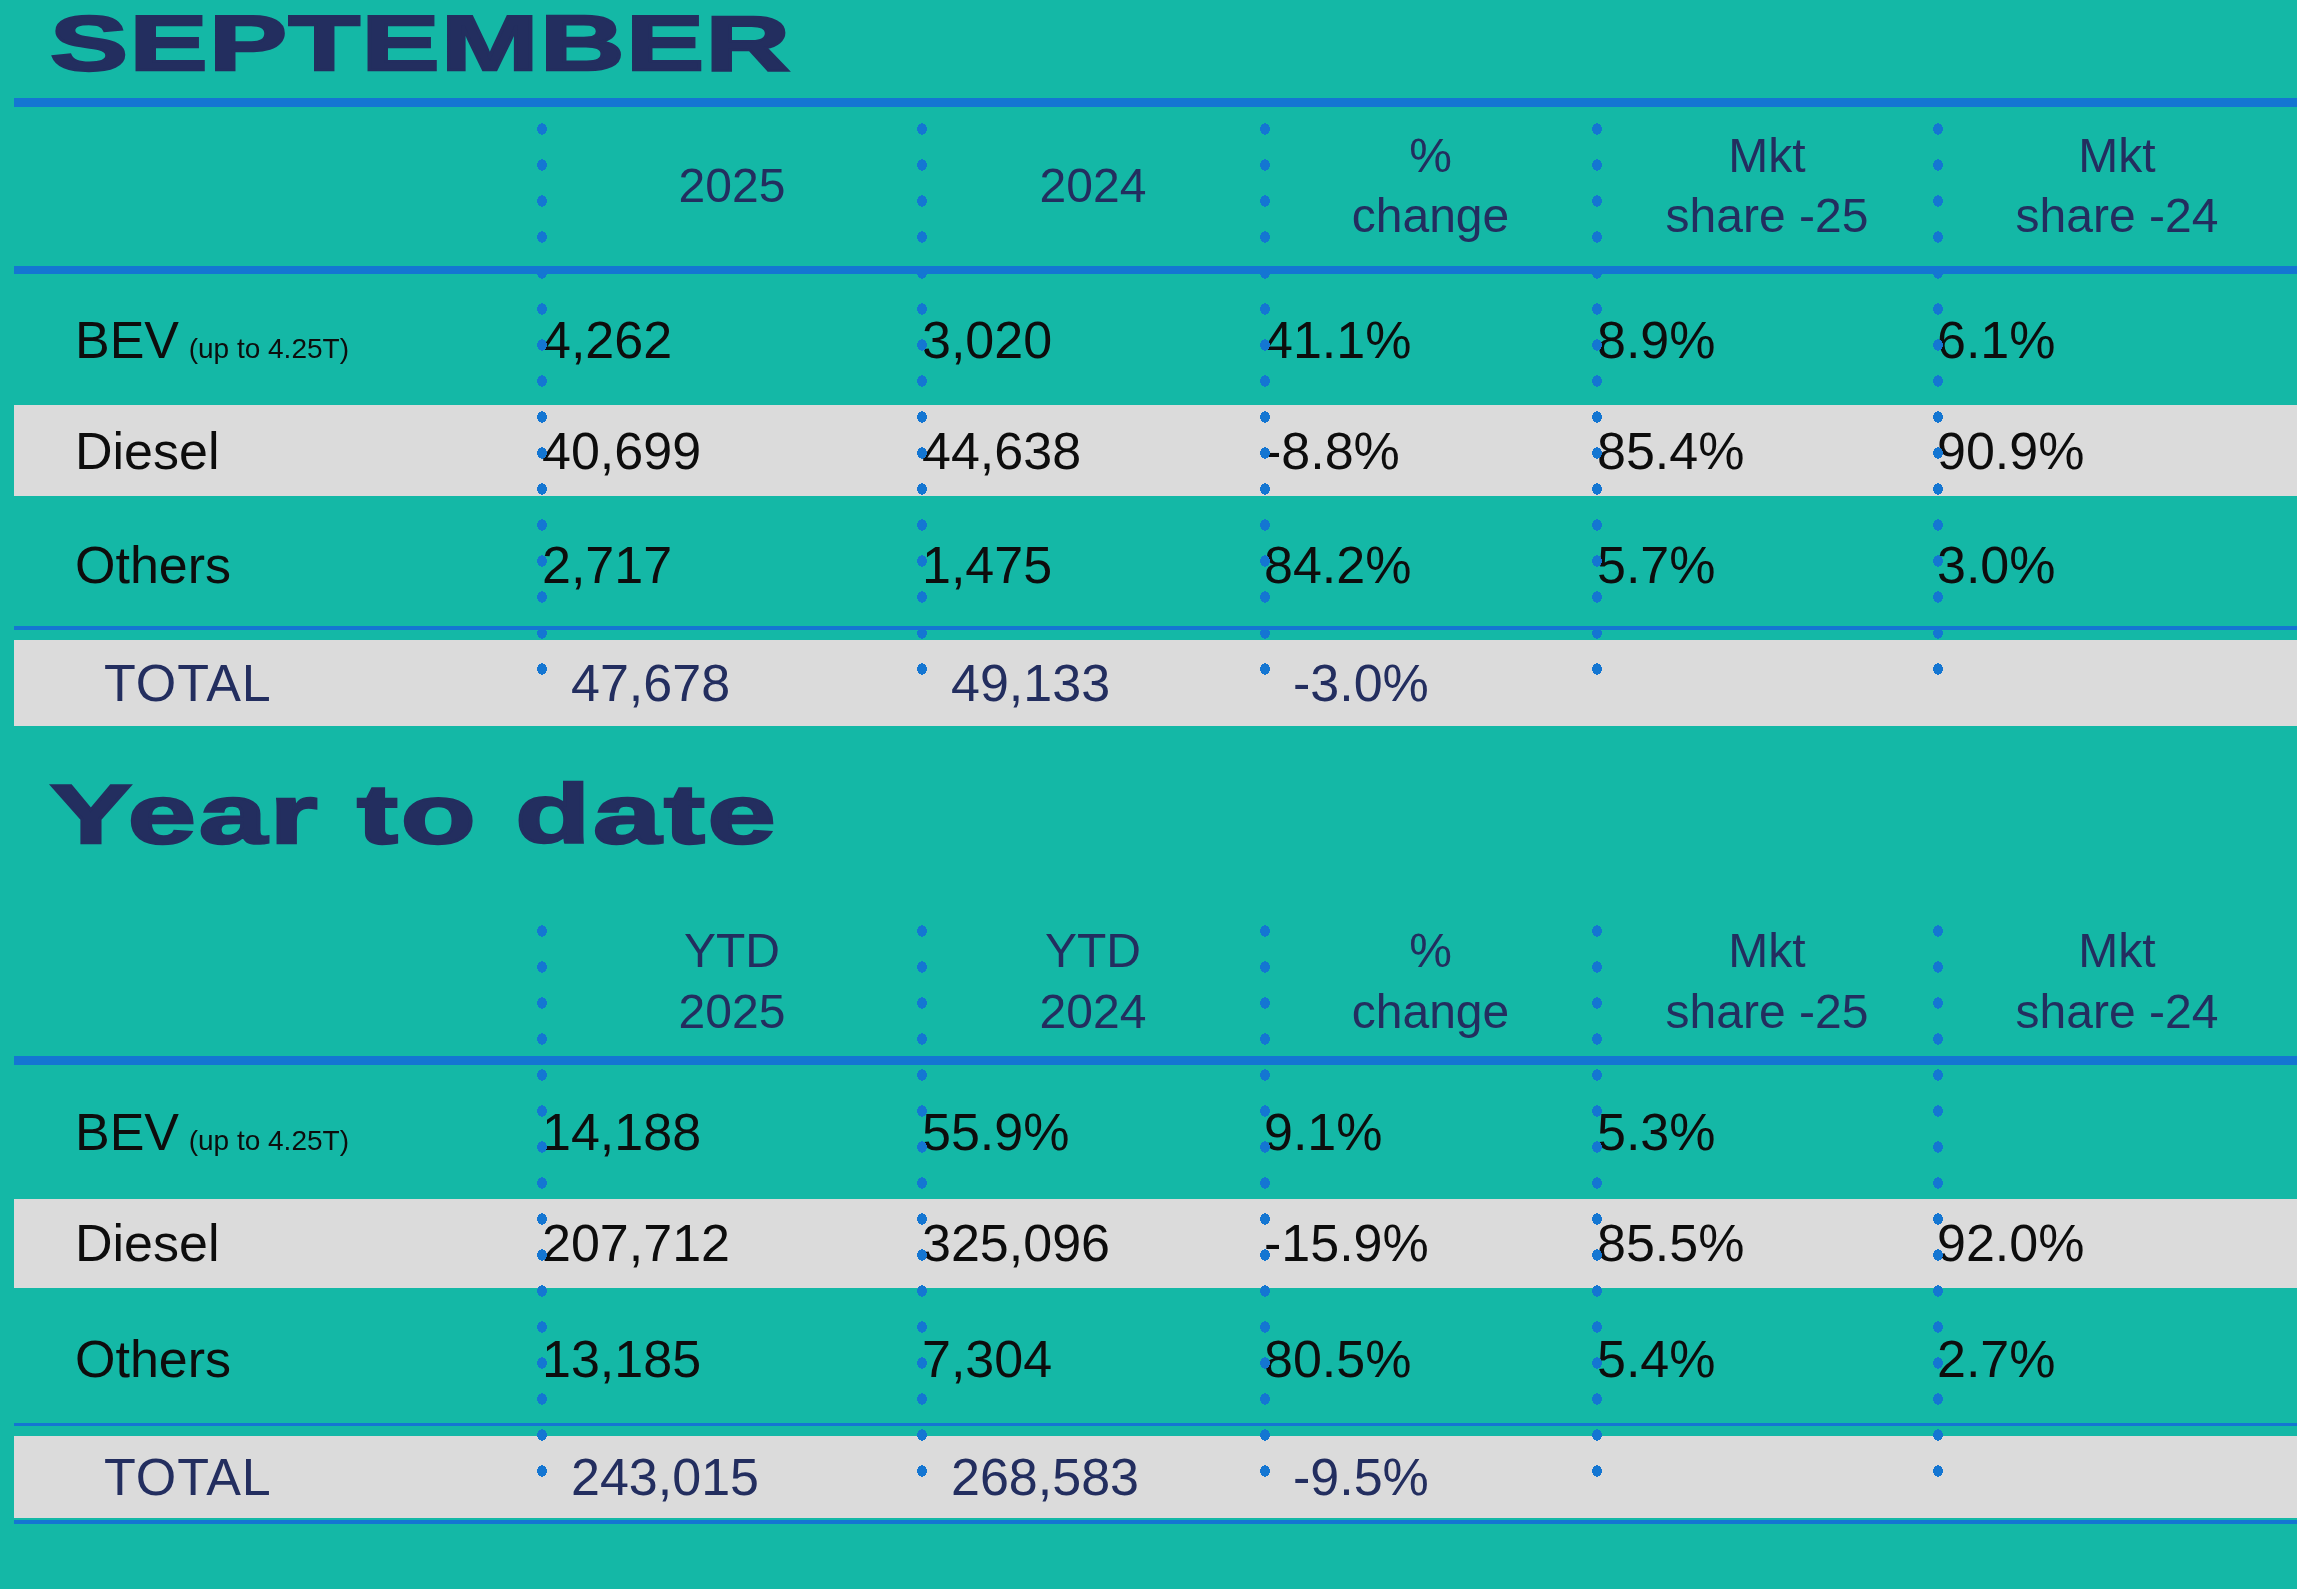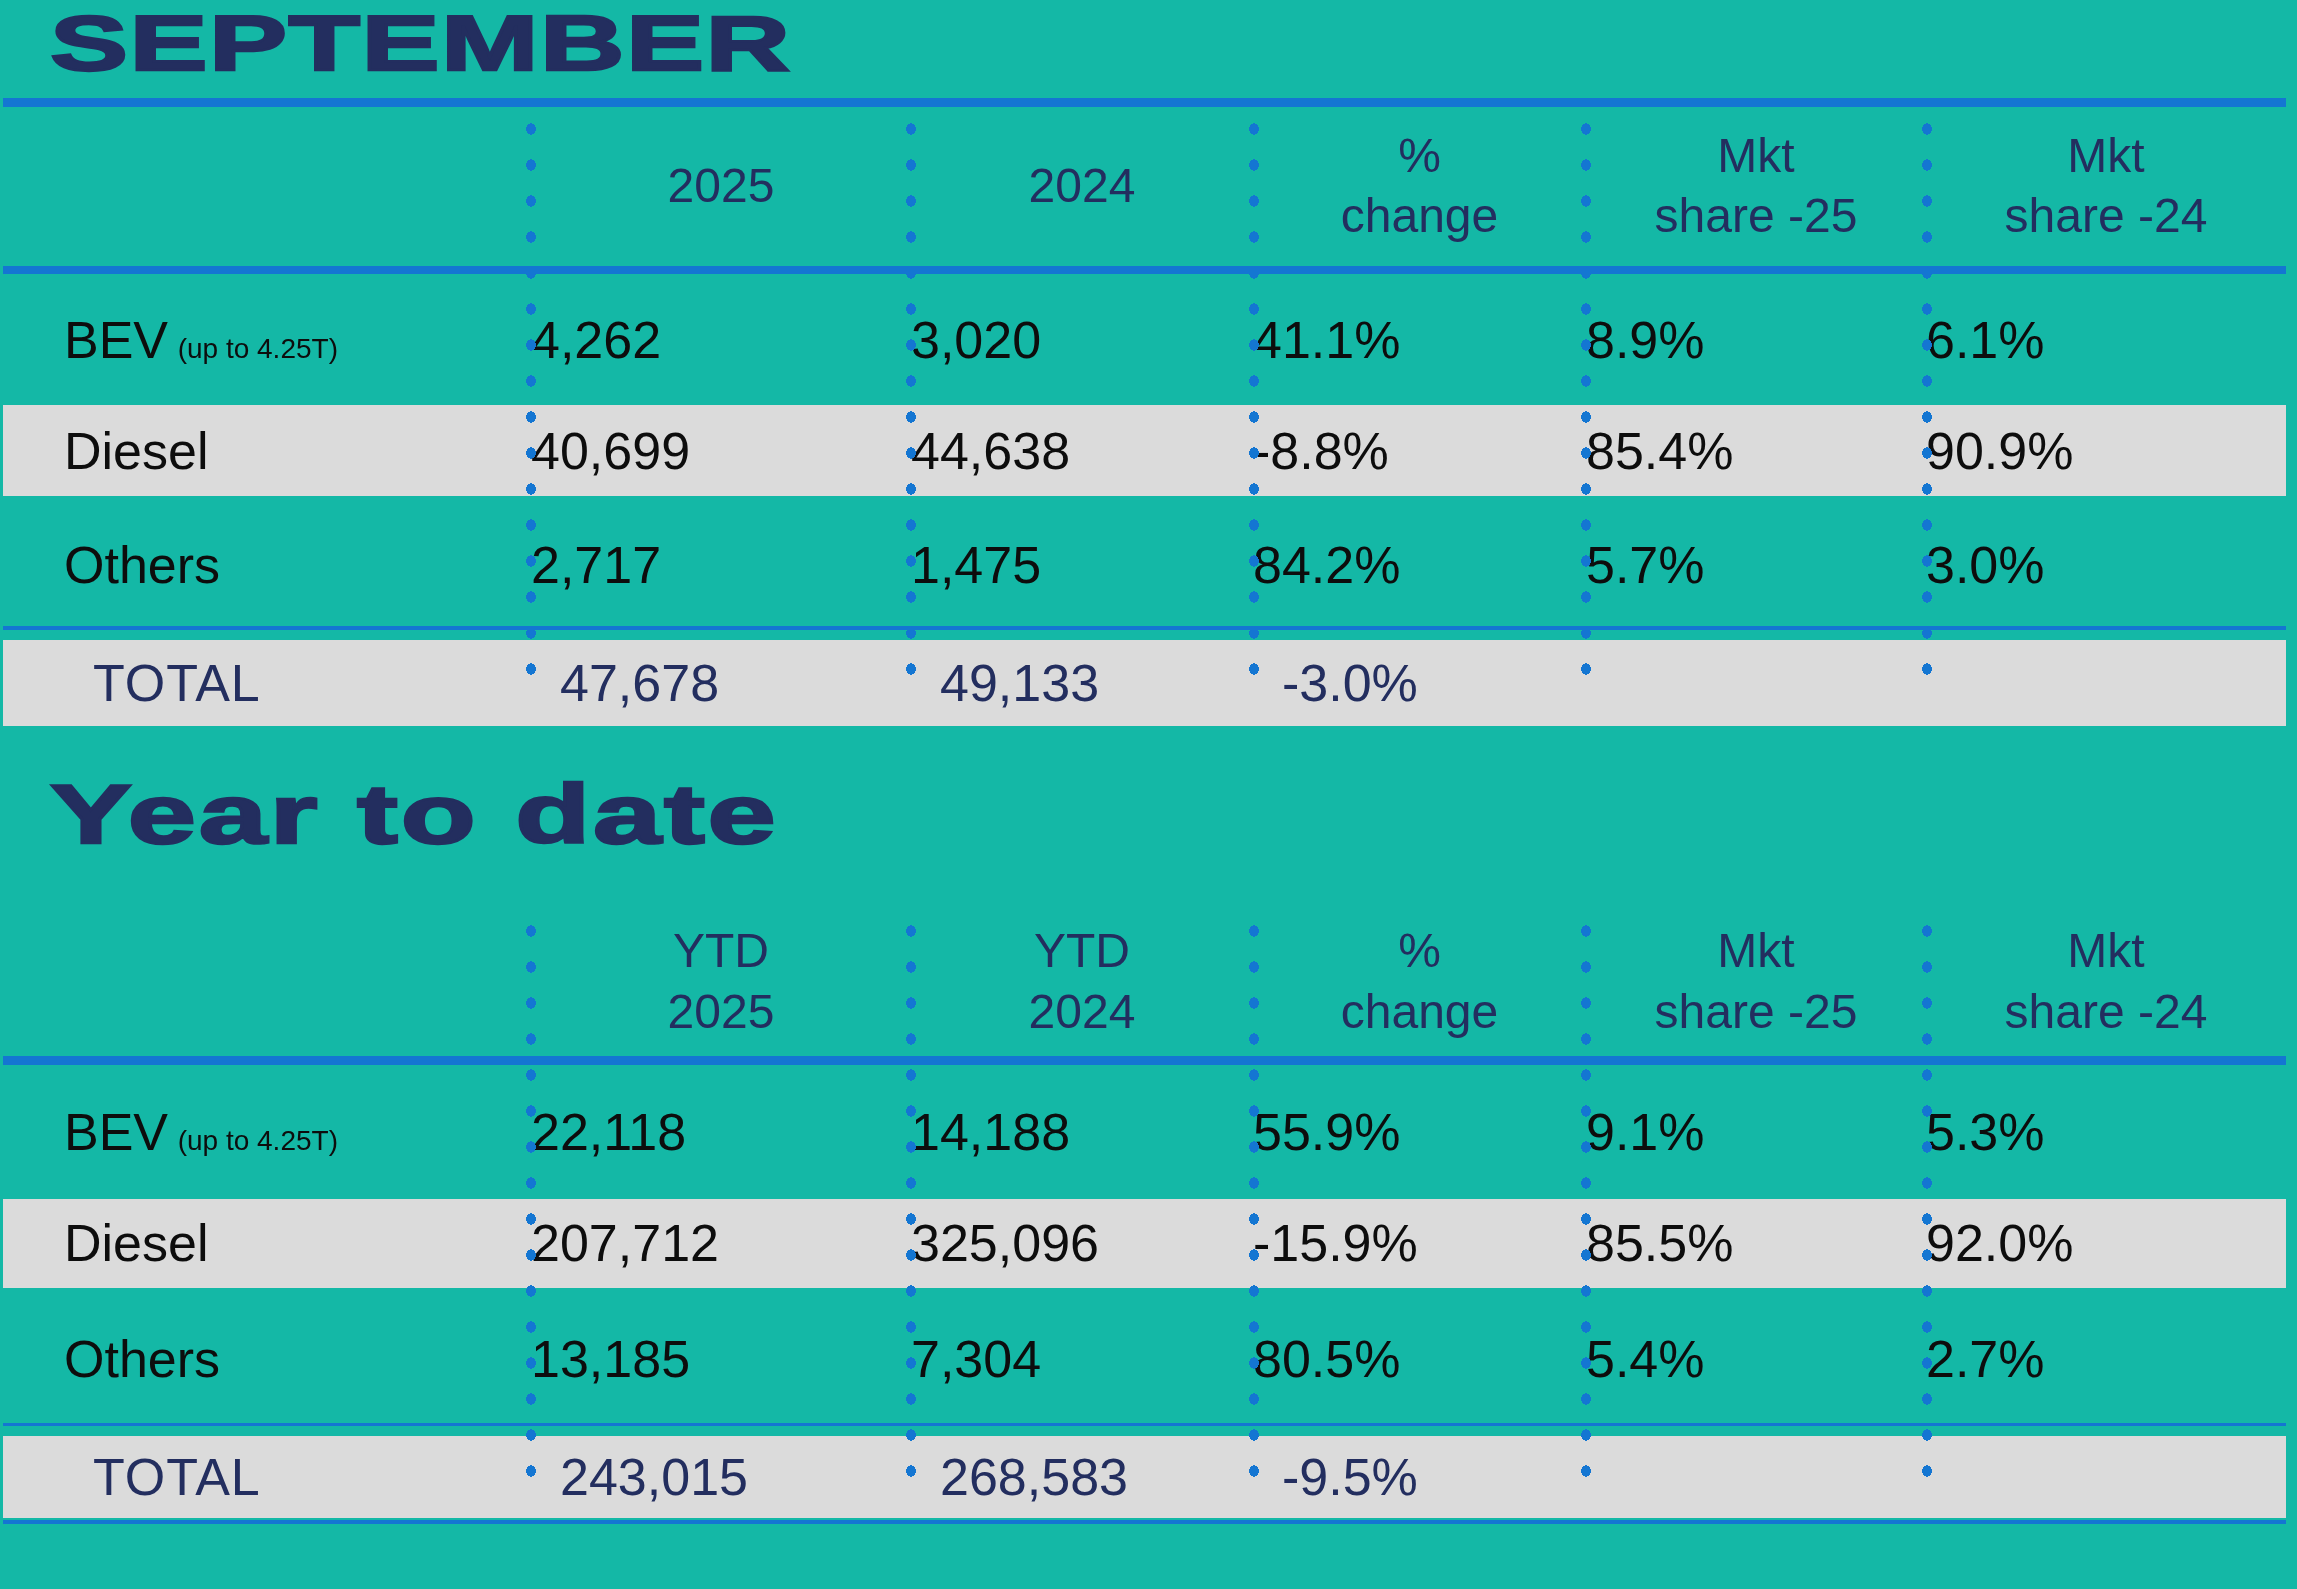--- a/index.html
+++ b/index.html
@@ -8,21 +8,21 @@
     background:#14b8a6; font-family:"Liberation Sans", sans-serif;
   }
   .big-title {
     position:absolute; left:50px; line-height:1; white-space:nowrap;
     font-weight:bold; color:#232e5f; -webkit-text-stroke:2.4px #232e5f;
     transform-origin:left top;
   }
   #title-september { top:3.8px;  font-size:78px; transform:scaleX(1.5); letter-spacing:1px; }
   #title-ytd       { top:772px; font-size:84px; transform:scaleX(1.46); letter-spacing:1.9px; }
 
-  .tbl { position:absolute; left:3px; width:2283px; }
+  .tbl { position:absolute; left:14px; width:2283px; }
   #tbl-september { top:98px; }
   #tbl-ytd       { top:907px; }
 
   .line { width:100%; background:#1476d2; }
   .line.thick { height:8.6px; }
   .line.thin  { height:3.8px; }
   .gap2 { height:1.9px; }
 
   .grid {
     display:grid;
@@ -160,21 +160,20 @@
       <div class="hcell">
         <div>Mkt</div>
         <div>share -24</div>
       </div>
     </div>
 
     <div class="line thick"></div>
 
     <div class="grid row" style="height:118px">
       <div class="label-cell"><span>BEV</span><span class="note">(up to 4.25T)</span></div>
-      <div class="vcell">22,118</div>
       <div class="vcell">14,188</div>
       <div class="vcell">55.9%</div>
       <div class="vcell">9.1%</div>
       <div class="vcell">5.3%</div>
     </div>
 
     <div class="grid row shade" style="height:89px">
       <div class="label-cell"><span>Diesel</span></div>
       <div class="vcell">207,712</div>
       <div class="vcell">325,096</div>

